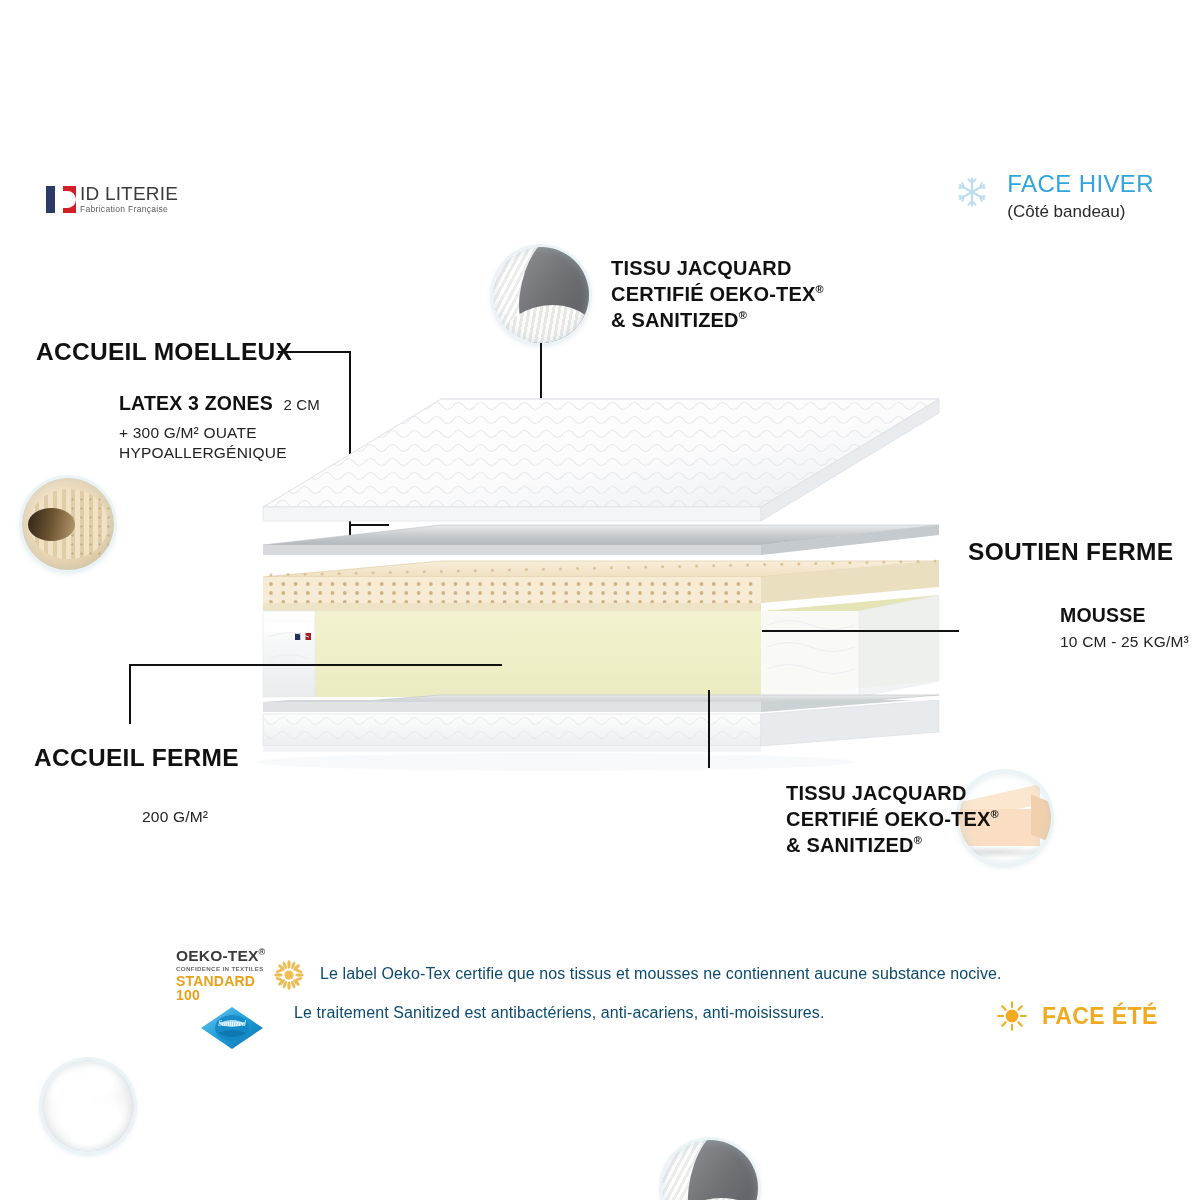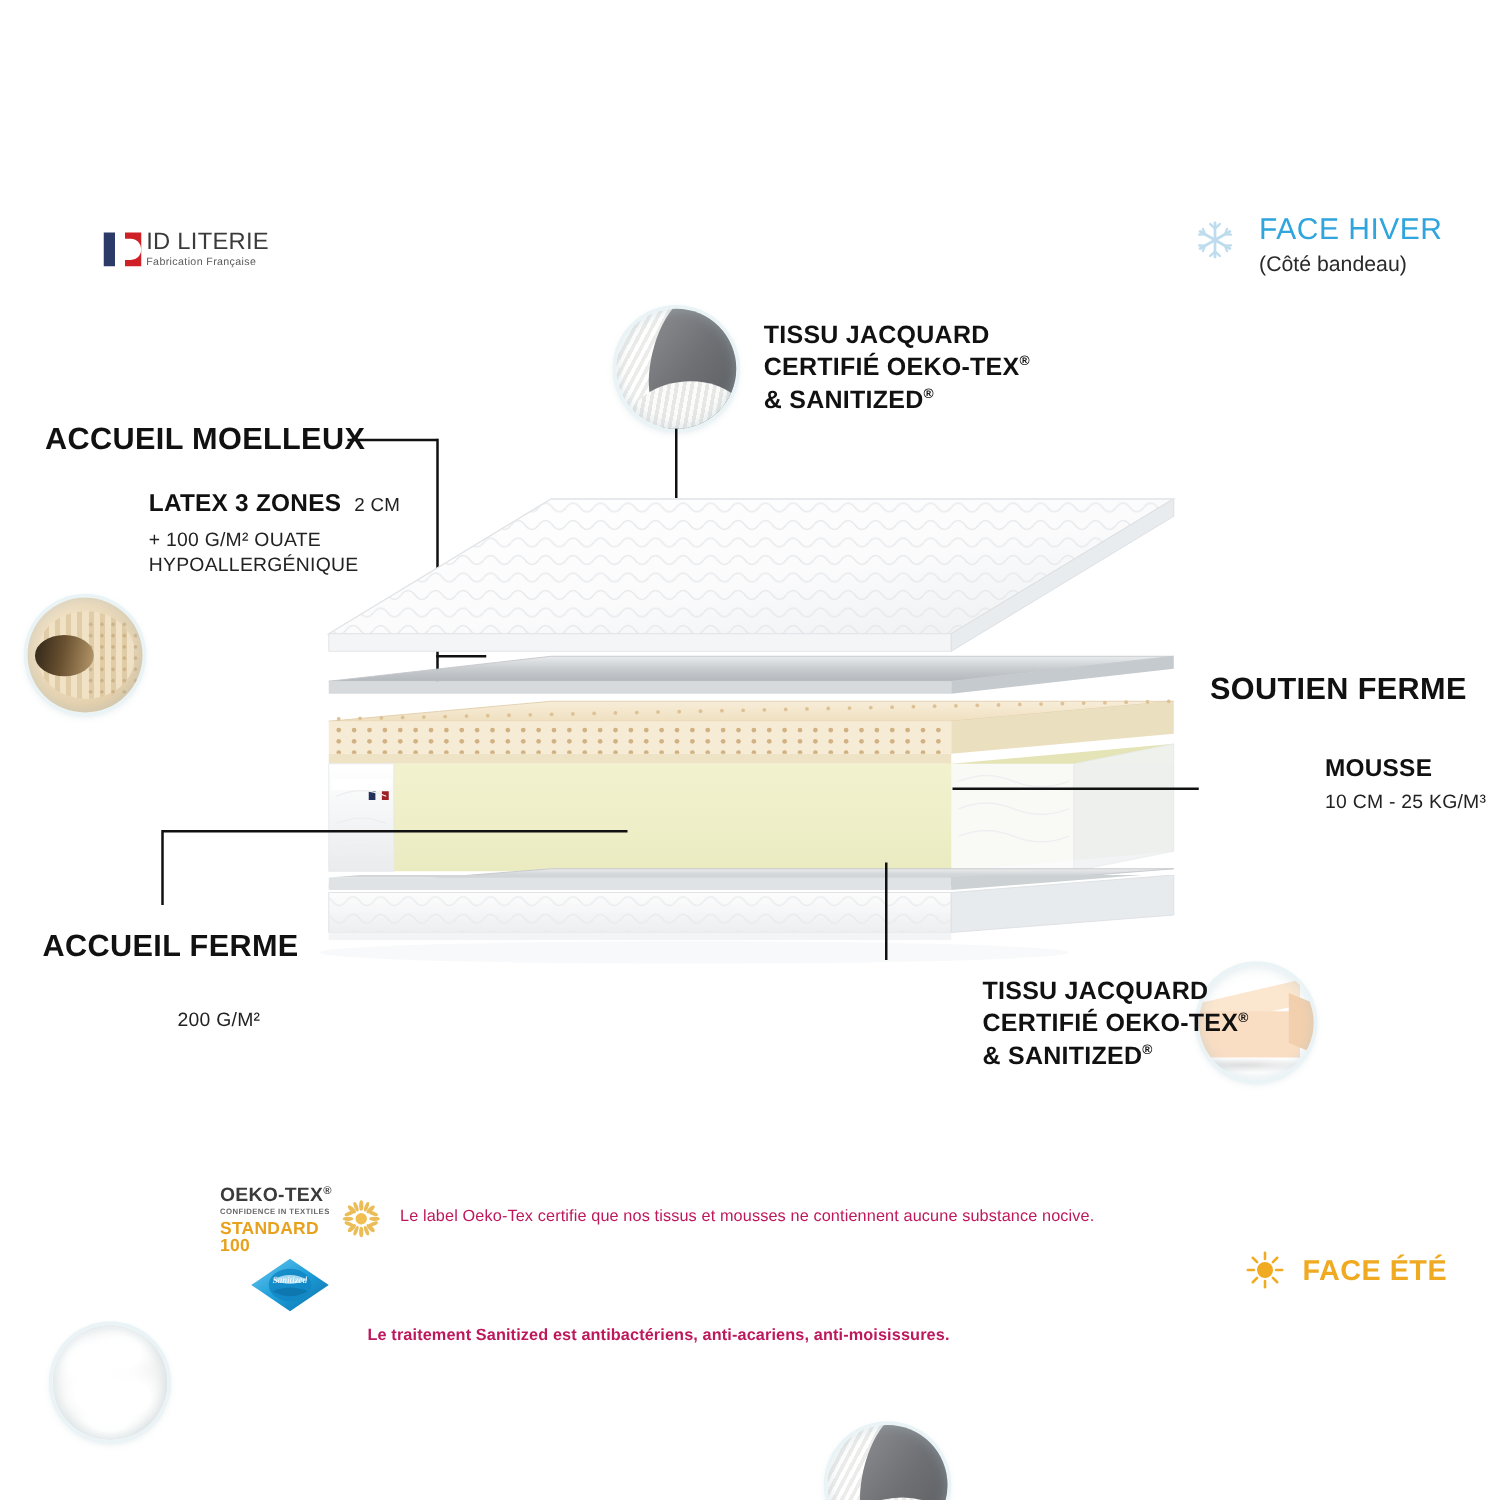--- a/index.html
+++ b/index.html
@@ -5,21 +5,21 @@
   html,body{margin:0;padding:0;background:#ffffff;}
   body{
     width:1200px;height:1200px;position:relative;overflow:hidden;
     font-family:"Liberation Sans","DejaVu Sans",sans-serif;
     color:#1a1a1a;
     -webkit-font-smoothing:antialiased;
   }
   .abs{position:absolute;}
 
   
-  #logo{left:46px;top:178px;width:180px;height:42px;display:flex;align-items:center;margin-left:37px;}
+  #logo{left:46px;top:178px;width:180px;height:42px;display:flex;align-items:center;}
   #logo .flagmark{position:relative;width:30px;height:27px;margin-right:4px;flex:none;}
   #logo .flagmark .fb{position:absolute;left:0;top:0;width:9px;height:27px;background:#2b3a67;}
   #logo .flagmark .fw{position:absolute;left:9px;top:0;width:8px;height:27px;background:#ffffff;}
   #logo .flagmark .fr{position:absolute;left:17px;top:0;width:13px;height:27px;background:#cf2027;}
   #logo .flagmark .cut{position:absolute;left:17px;top:5px;width:13px;height:17px;background:#ffffff;border-radius:0 9px 9px 0;}
   #logo .ltxt{line-height:1;}
   #logo .lname{font-size:19px;letter-spacing:.2px;color:#3b3b3b;font-weight:400;}
   #logo .lsub{font-size:8.5px;color:#5a5a5a;letter-spacing:.3px;margin-top:2px;}
 
   
@@ -95,21 +95,21 @@
   
   #mattress{left:255px;top:385px;width:690px;height:330px;}
   #mattress svg{display:block;}
 
   
   #oeko-logo{left:176px;top:948px;width:98px;height:40px;}
   #oeko-logo .o1{font-size:15.5px;font-weight:700;color:#3b3b3b;letter-spacing:.2px;line-height:1;}
   #oeko-logo .o1 .rg{font-size:9px;vertical-align:super;}
   #oeko-logo .o2{font-size:6.2px;font-weight:700;color:#6a6a6a;letter-spacing:.35px;margin-top:2px;line-height:1;}
   #oeko-logo .o3{font-size:14px;font-weight:700;color:#e8a11c;letter-spacing:.2px;margin-top:2px;line-height:1;}
-  .cert-txt{font-size:13px;color:#be185d;letter-spacing:.1px;}
+  .cert-txt{font-size:16px;color:#0c4a6e;letter-spacing:.1px;}
   #sani-logo{left:198px;top:1004px;width:68px;height:48px;}
 </style>
 </head>
 <body>
 
 <div class="abs" id="logo">
   <div class="flagmark">
     <div class="fb"></div>
       <div class="fw"></div>
       <div class="fr"></div>
@@ -171,21 +171,21 @@
 <div class="abs swatch latex-sw" style="left:22px;top:382px;width:92px;height:92px;">
   <div class="roll"></div>
     <div class="dots"></div>
     <div class="hole"></div>
 </div>
 <div class="abs" style="left:119px;top:392px;width:230px;">
   <div style="white-space:nowrap;">
     <span class="spec-strong">LATEX 3 ZONES</span>
     <span class="spec-light" style="margin-left:6px;">2 CM</span>
   </div>
-  <div class="spec-line" style="margin-top:8px;">+ 100 G/M² OUATE</div>
+  <div class="spec-line" style="margin-top:8px;">+ 300 G/M² OUATE</div>
   <div class="spec-line">HYPOALLERGÉNIQUE</div>
 </div>
 
 <div class="abs" id="mattress">
   <svg width="690" height="330" viewBox="0 0 690 330">
     <defs>
       <linearGradient id="coverTop" x1="0" y1="0" x2="1" y2="1">
         <stop offset="0%" stop-color="#ffffff"></stop>
           <stop offset="55%" stop-color="#fbfbfc"></stop>
           <stop offset="100%" stop-color="#eceef0"></stop>
@@ -542,21 +542,21 @@
         <stop offset="50%" stop-color="#1d9ed9"></stop>
         <stop offset="100%" stop-color="#0d6fa8"></stop>
     </linearGradient>
   </defs>
   <polygon points="34,3 65,24 34,45 3,24" fill="url(#sanBlue)"></polygon>
   <ellipse cx="34" cy="24" rx="17" ry="13" fill="#1287c4" opacity="0.85"></ellipse>
   <path d="M20 20 Q34 12 48 20 Q34 26 20 20 Z" fill="#bfe6f7" opacity="0.85"></path>
   <path d="M20 29 Q34 37 48 29 Q34 23 20 29 Z" fill="#0e6fa5" opacity="0.7"></path>
   <text x="34" y="22" font-size="7.5" font-family="Liberation Serif, serif" font-style="italic" text-anchor="middle" fill="#ffffff">Sanitized</text>
 </svg>
-<div class="abs cert-txt" style="left:294px;top:1060px;width:720px;font-weight:bold;">Le traitement Sanitized est antibactériens, anti-acariens, anti-moisissures.</div>
+<div class="abs cert-txt" style="left:294px;top:1004px;width:720px;">Le traitement Sanitized est antibactériens, anti-acariens, anti-moisissures.</div>
 
 <div class="abs" id="face-ete">
   <svg class="sun" viewBox="0 0 36 36">
     <circle cx="18" cy="18" r="7.2" fill="#f0ab22"></circle>
     <g stroke="#f0ab22" stroke-width="2.3" stroke-linecap="round">
       <line x1="18" y1="2.5" x2="18" y2="8"></line>
       <line x1="18" y1="28" x2="18" y2="33.5"></line>
       <line x1="2.5" y1="18" x2="8" y2="18"></line>
       <line x1="28" y1="18" x2="33.5" y2="18"></line>
       <line x1="7" y1="7" x2="10.9" y2="10.9"></line>

